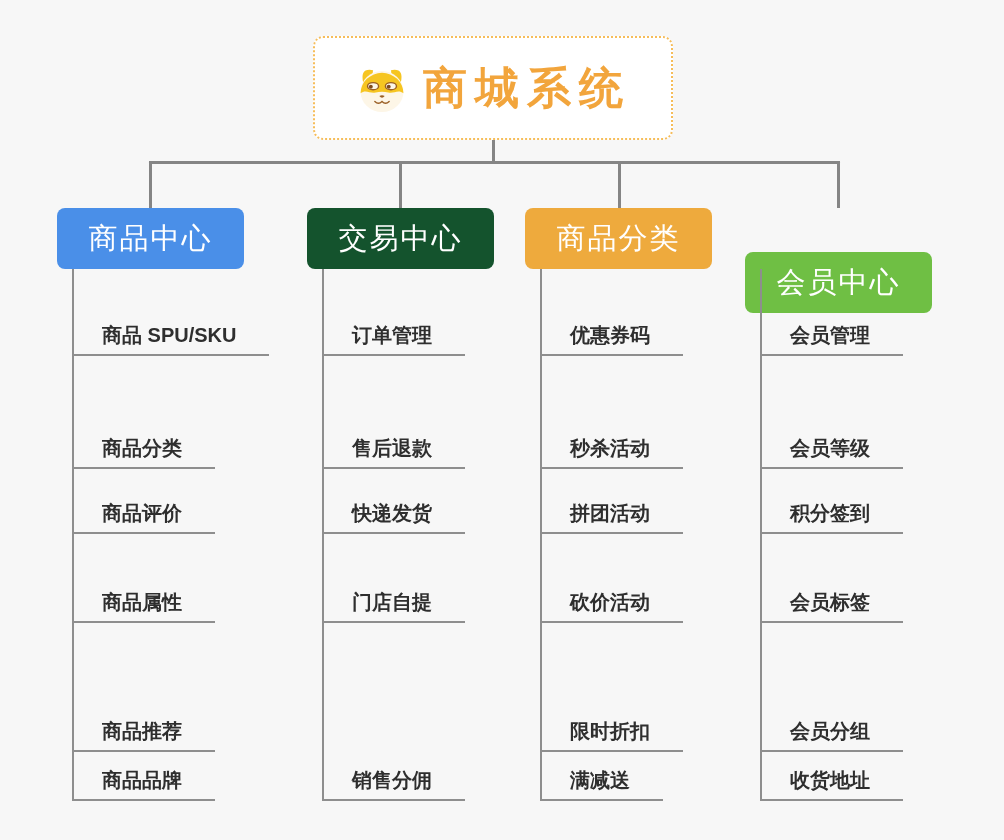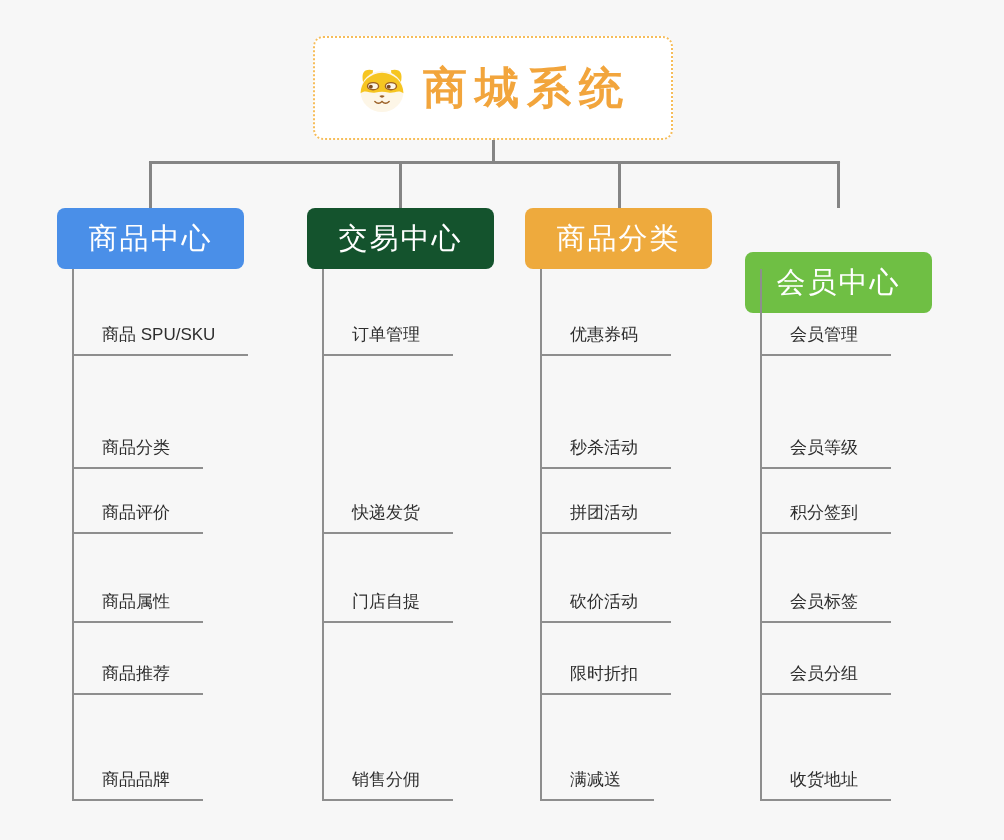--- a/index.html
+++ b/index.html
@@ -51,28 +51,29 @@
     display:flex;align-items:center;justify-content:center;
     white-space:nowrap;
   }
   .vline{
     position:absolute;left:15px;top:269px;
     width:2px;height:531px;
     background:#8e8e8e;
   }
   .item{
     position:absolute;left:15px;
-    font-size:17px;line-height:30px;
+    font-size:20px;line-height:30px;
     color:#2e2e2e;
     padding:0 33px 4px 30px;
     border-bottom:2px solid #8e8e8e;
     white-space:nowrap;
+    font-weight:bold;
   }
   .item.r1{top:320px;} .item.r2{top:409px;margin-top:24px;} .item.r3{top:498px;}
-  .item.r4{top:587px;} .item.r5{top:659px;} .item.r6{top:765px;}
+  .item.r4{top:587px;} .item.r5{top:716px;} .item.r6{top:765px;}
 </style>
 </head>
 <body>
 
 <div class="stage">
 
   <div class="root-node">
     <svg class="root-icon" viewBox="0 0 60 56" aria-hidden="true">
 
       <path d="M9 22 Q5 5 20 8 L18 22 Z" fill="#f6c521"></path>
@@ -109,20 +110,21 @@
     <div class="item r3">商品评价</div>
     <div class="item r4">商品属性</div>
     <div class="item r5">商品推荐</div>
     <div class="item r6">商品品牌</div>
   </div>
 
   <div class="branch b2">
     <div class="bbox" style="background: #14532d;">交易中心</div>
     <div class="vline"></div>
     <div class="item r1">订单管理</div>
+    <div class="item r2">售后退款</div>
     <div class="item r3">快递发货</div>
     <div class="item r4">门店自提</div>
     <div class="item r6">销售分佣</div>
   </div>
 
   <div class="branch b3">
     <div class="bbox" style="background: rgb(238, 170, 61);">商品分类</div>
     <div class="vline"></div>
     <div class="item r1">优惠券码</div>
     <div class="item r2">秒杀活动</div>

